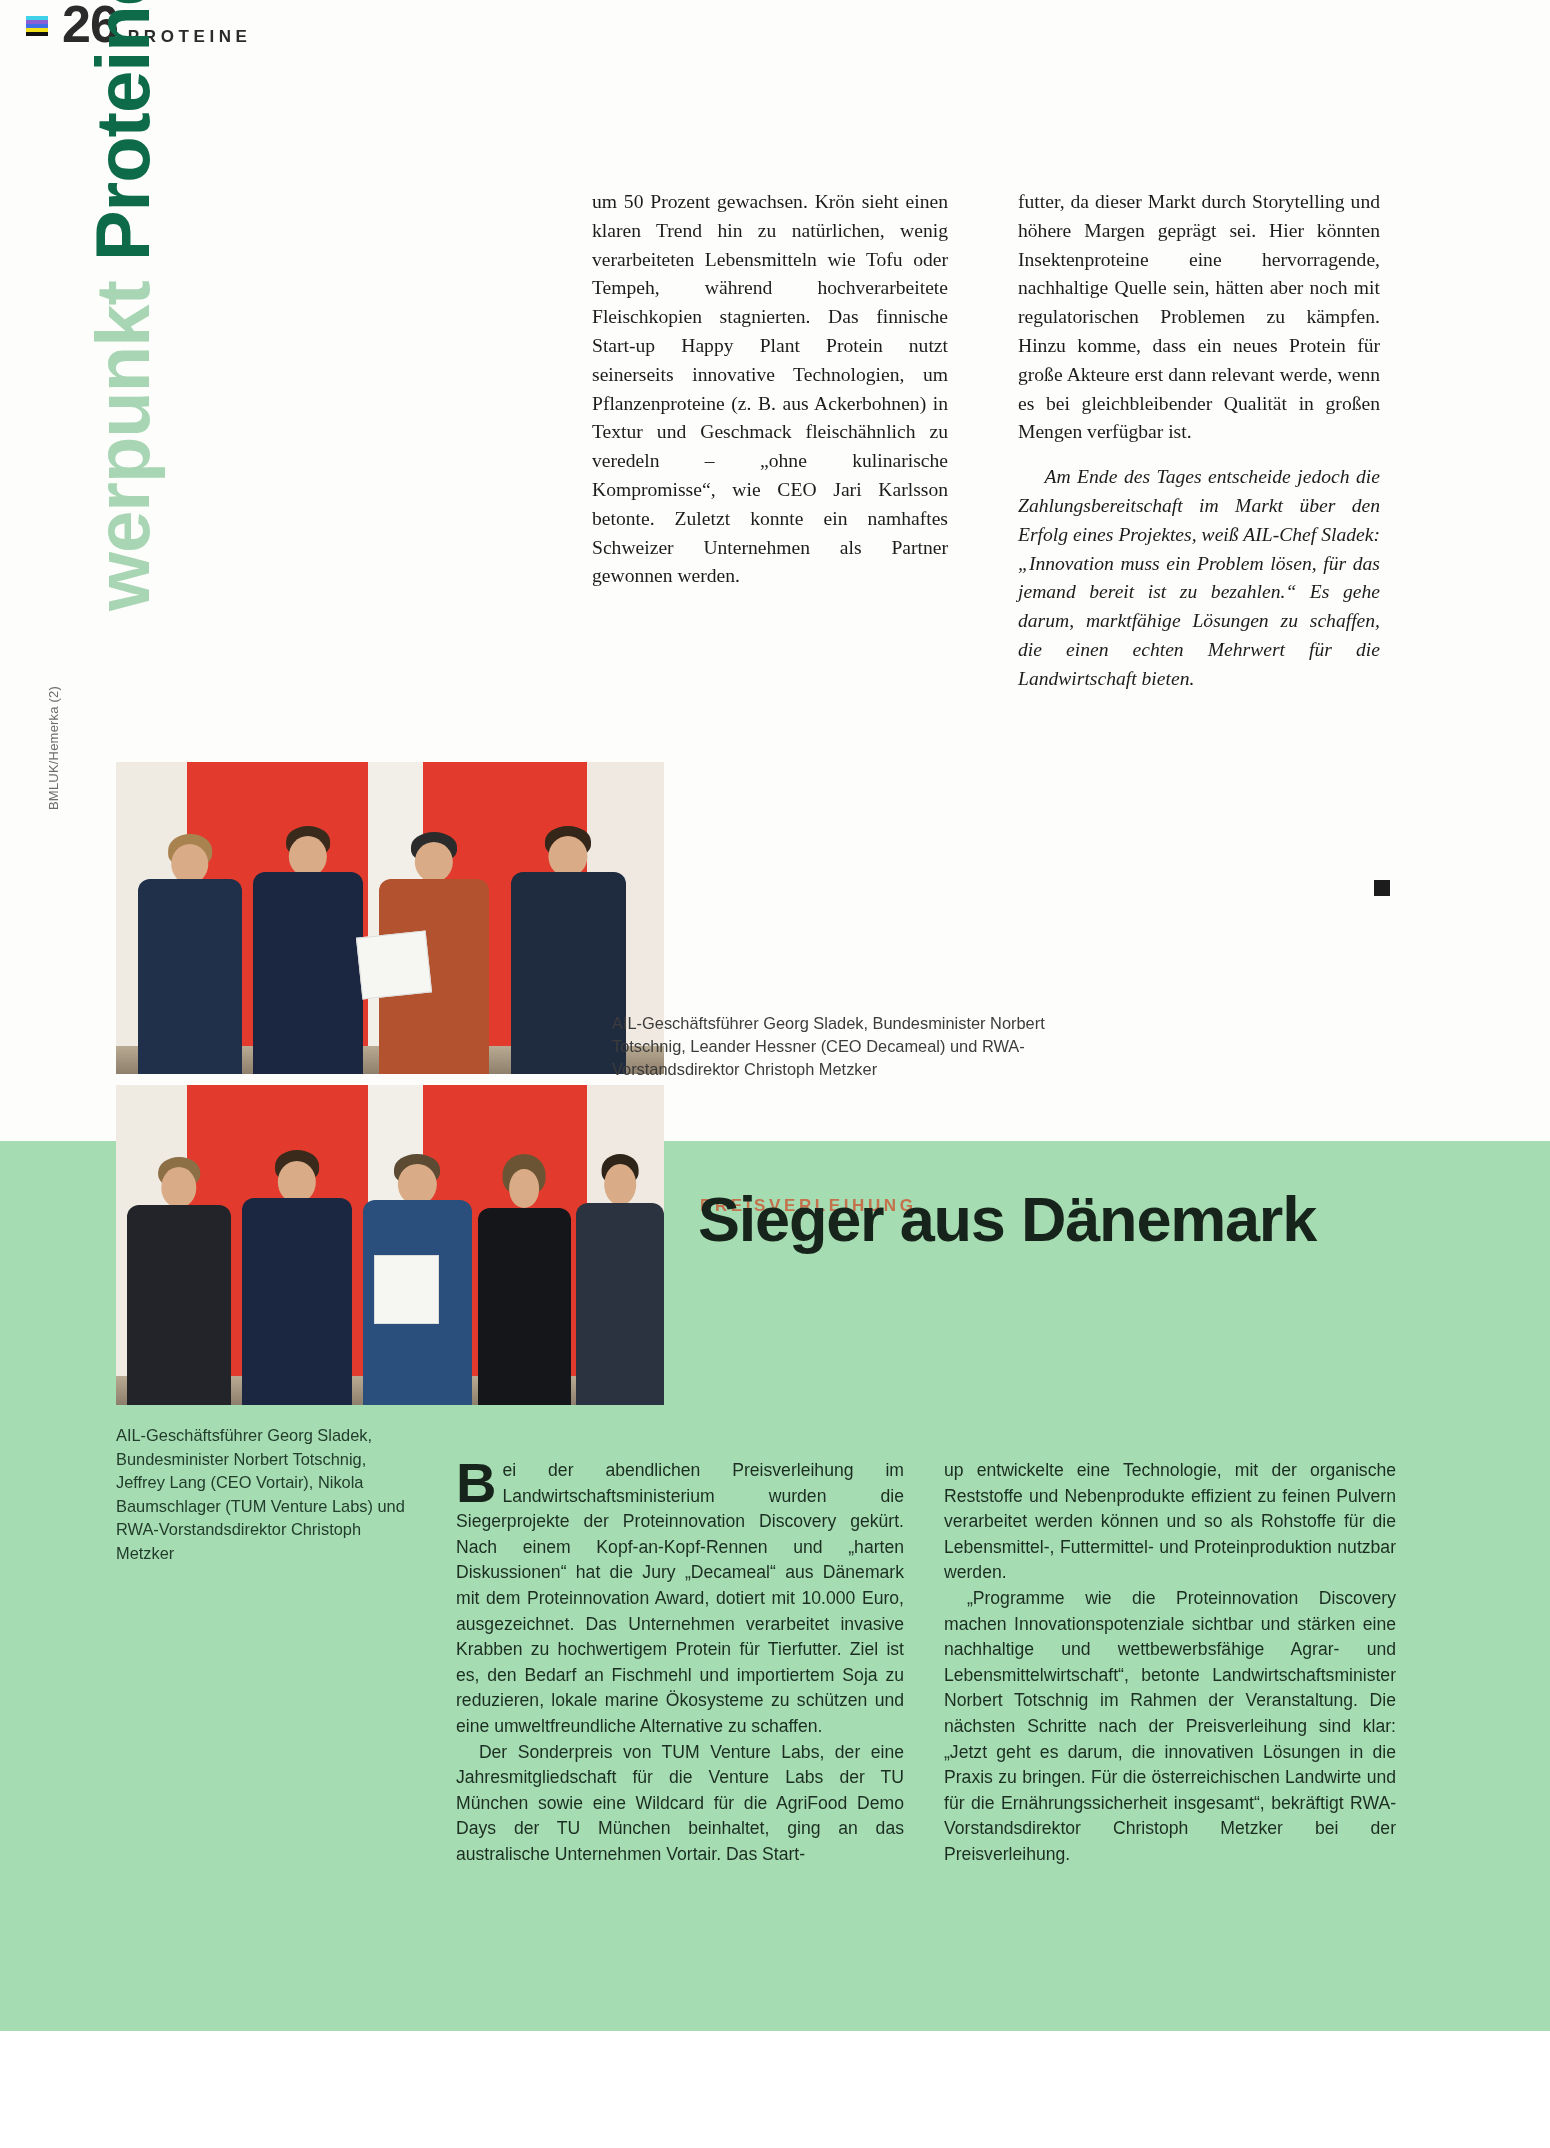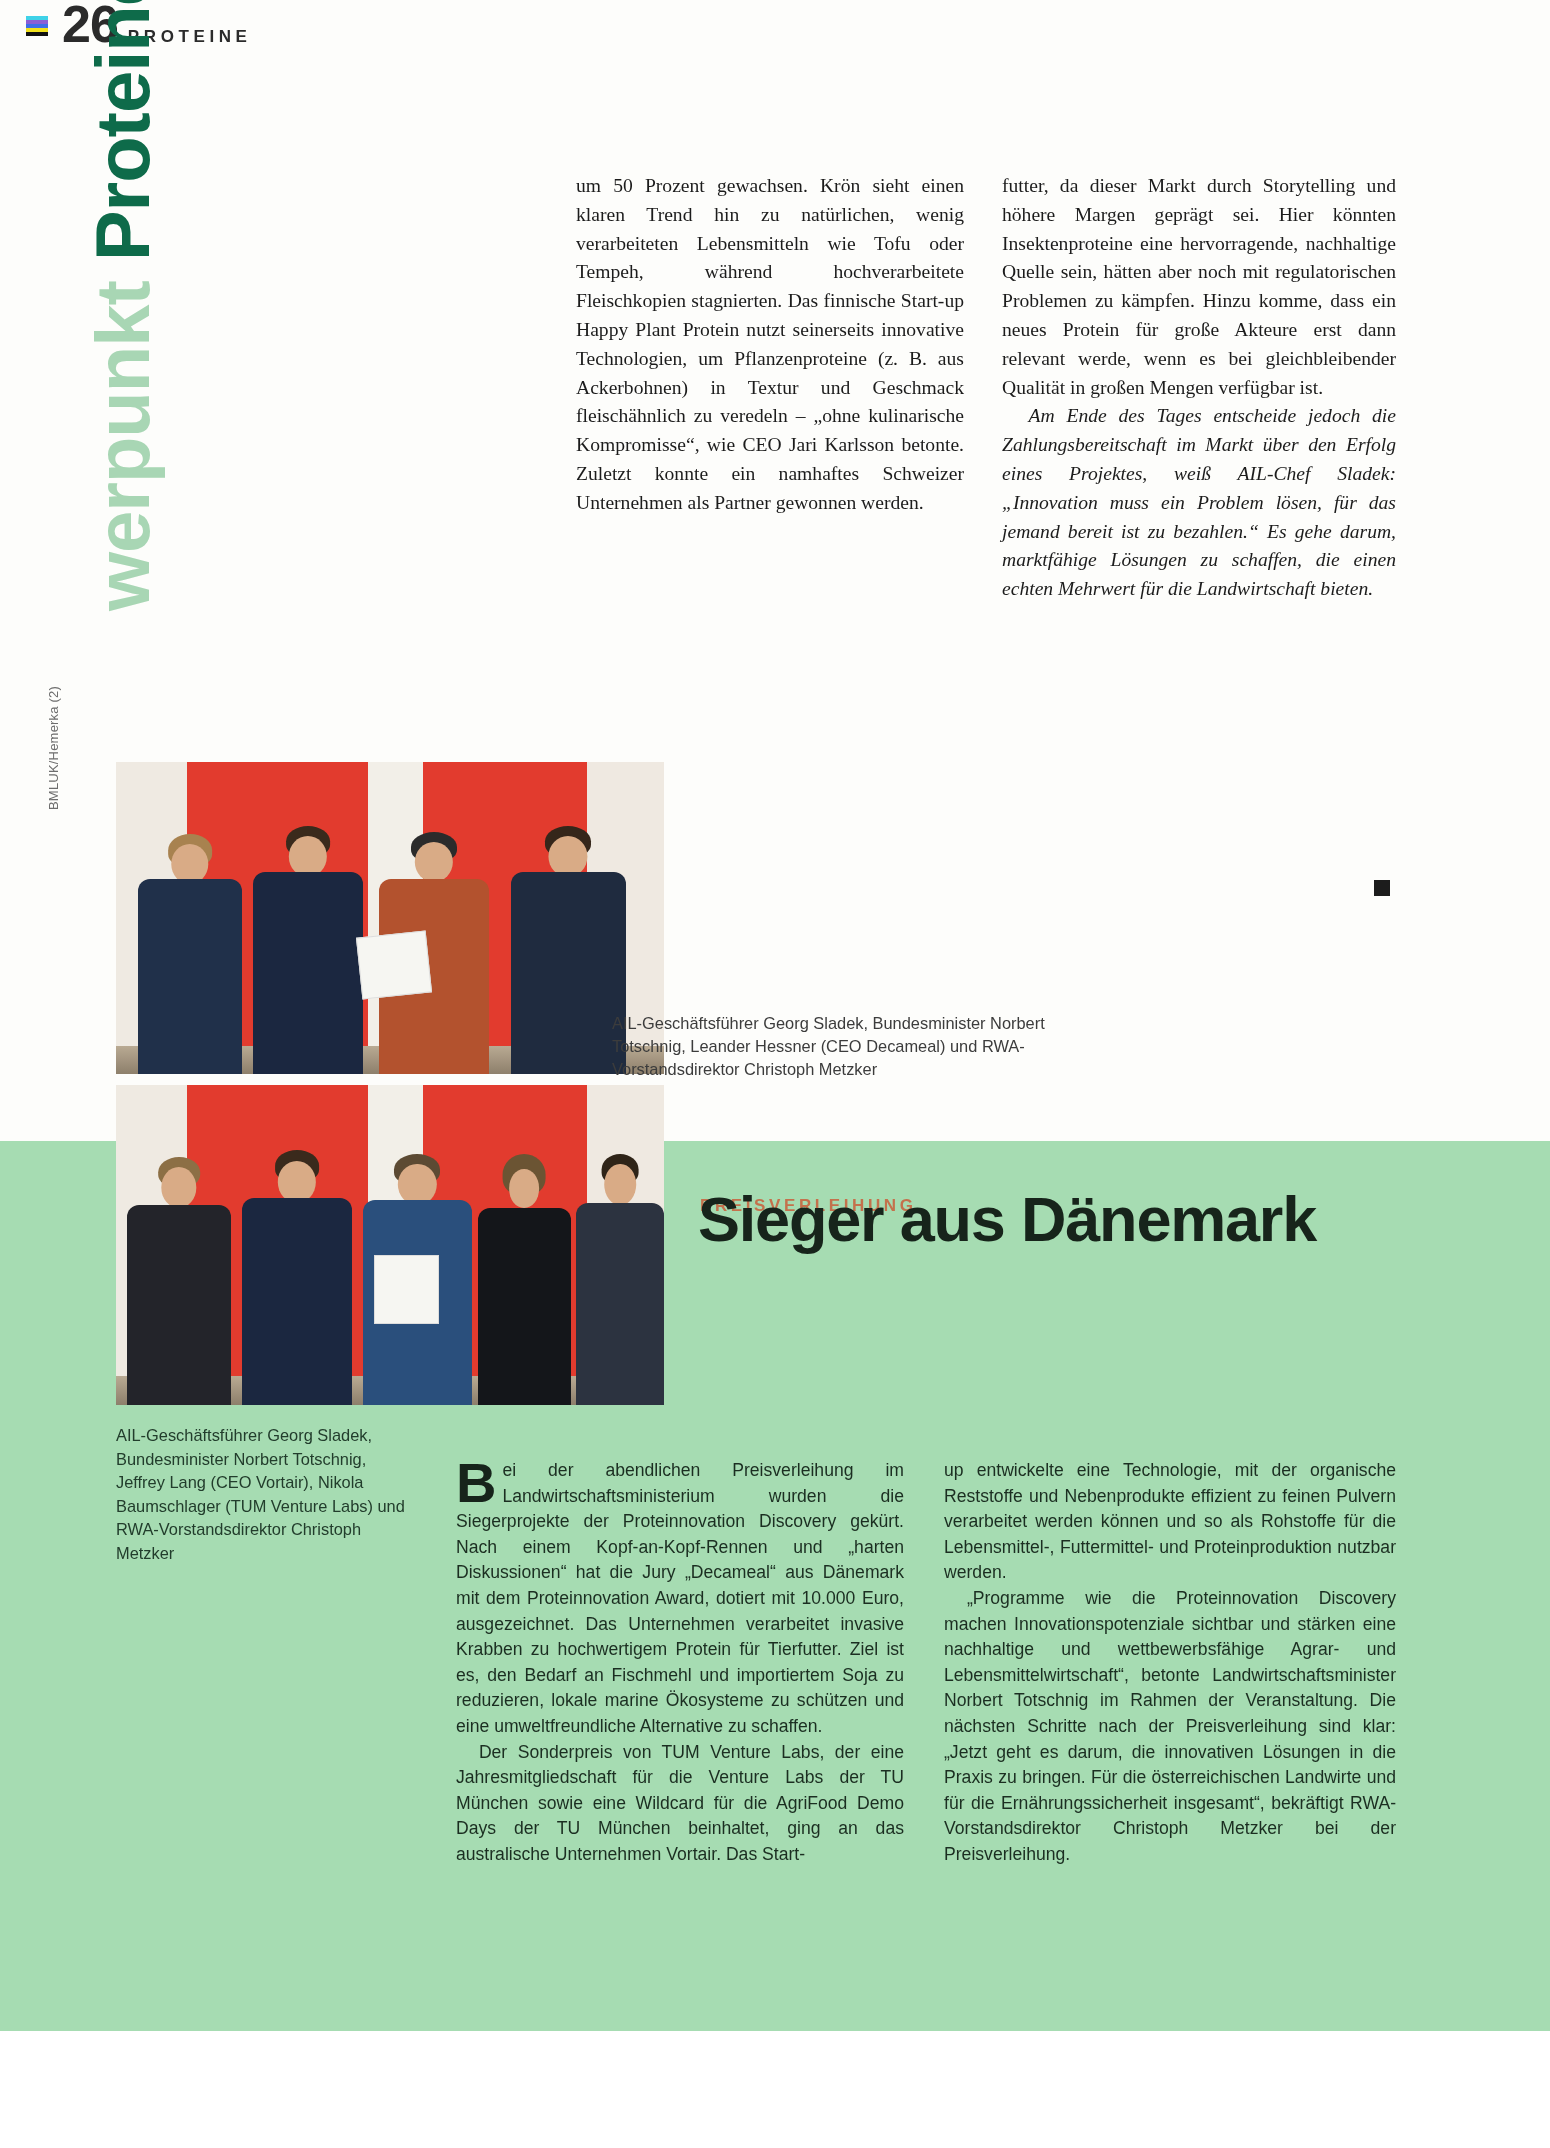--- a/index.html
+++ b/index.html
@@ -30,21 +30,21 @@
 
   
   .credit{position:absolute;left:46px;top:810px;width:200px;
           transform:rotate(-90deg);transform-origin:left top;
           font-size:13px;color:#6d6d6d;letter-spacing:.2px;white-space:nowrap;}
 
   
   .serif-col{position:absolute;font-family:"Liberation Serif",serif;
              font-size:19.6px;line-height:28.8px;color:#1c1c1c;
              text-align:justify;text-justify:inter-word;hyphens:manual;}
-  .serif-col p{margin:0;}
+  .serif-col p{margin:16px;}
   .serif-col p + p{text-indent:1.35em;font-style:italic;}
   #col1{left:576px;top:172px;width:388px;}
   #col2{left:1002px;top:172px;width:394px;}
   .endmark{position:absolute;left:1374px;top:880px;width:16px;height:16px;
            background:#1c1c1c;}
 
   
   .photo{position:absolute;overflow:hidden;background:#cfcfcf;}
   .photo .scene{position:absolute;inset:0;}
 

